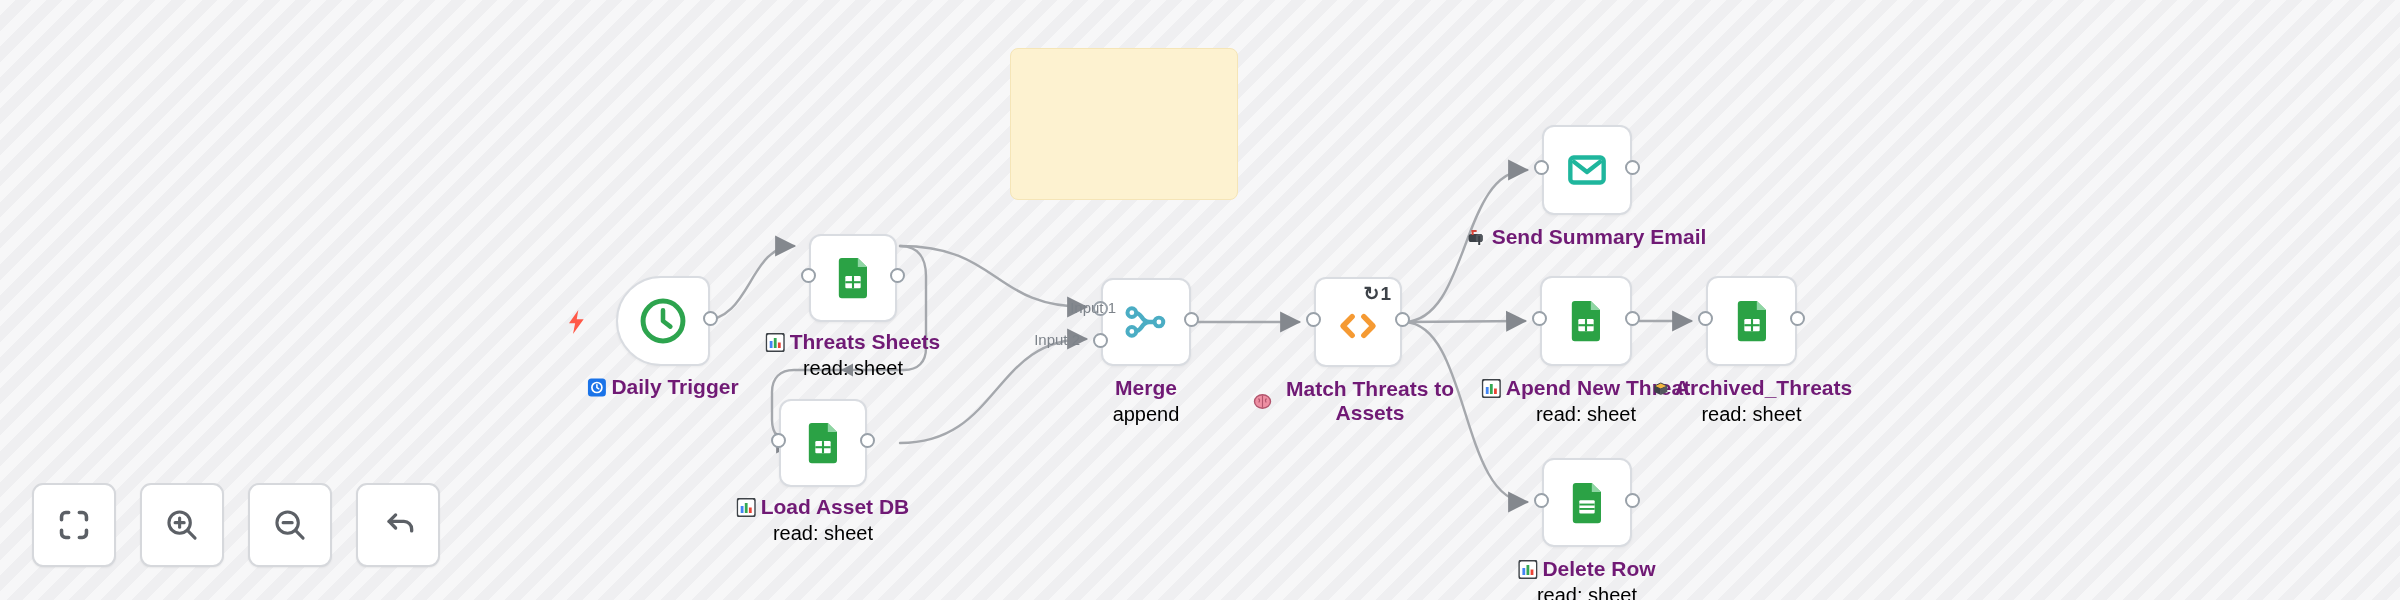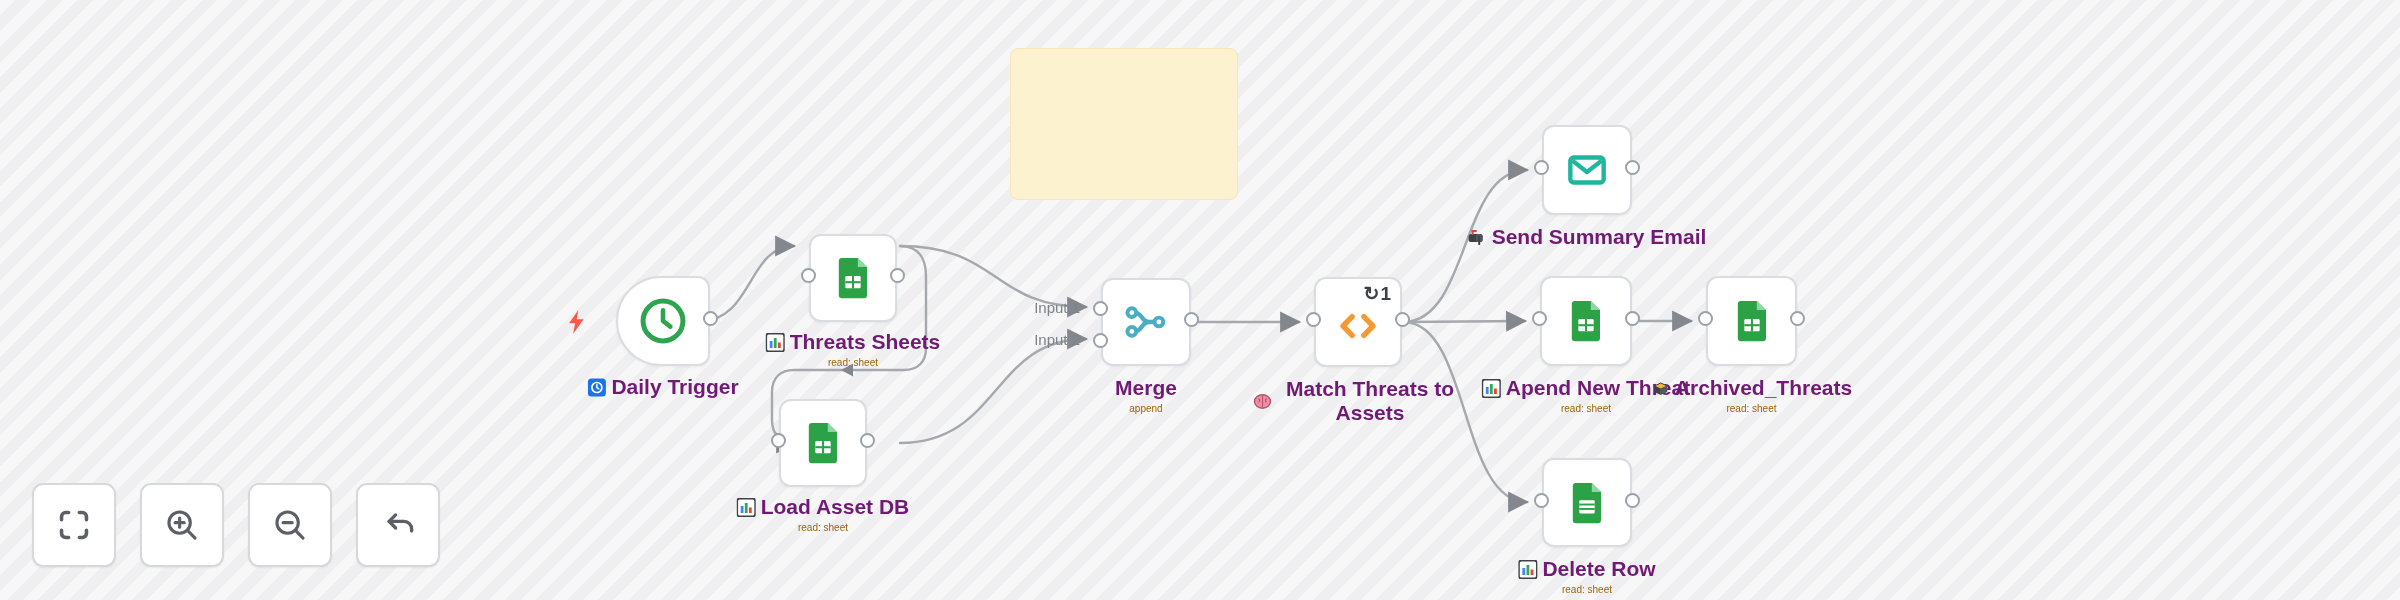--- a/index.html
+++ b/index.html
@@ -38,21 +38,21 @@
     position:absolute; top:5px; right:9px;
     font-size:19px; font-weight:bold; color:#3d4248;
     display:flex; align-items:center; gap:1px; line-height:1;
   }
   .label-wrap {
     position:absolute; left:50%; transform:translateX(-50%);
     text-align:center; white-space:nowrap;
   }
   .label-row { display:flex; align-items:center; justify-content:center; gap:5px; }
   .node-label { font-size:21px; font-weight:bold; color:#701a75; line-height:1.15; }
-  .node-sub { font-size:10px; color:#a16207; margin-top:3px; }
+  .node-sub { font-size:20px; color:#000000; margin-top:3px; }
   .wrap2 { white-space:normal; width:210px; }
 
   .input-label {
     position:absolute; font-size:15px; color:#7d838a; text-align:right; width:80px;
   }
 
   .bolt { position:absolute; left:568px; top:310px; }
 
   
   .controls { position:absolute; left:32px; top:483px; display:flex; gap:24px; }
@@ -175,21 +175,21 @@
     </svg>
     <div class="port in" style="top:21px;"></div>
     <div class="port in" style="top:53px;"></div>
     <div class="port out mid"></div>
   </div>
   <div class="label-wrap" style="top:98px;">
     <div class="node-label">Merge</div>
     <div class="node-sub">append</div>
   </div>
 </div>
-<div class="input-label" style="left:1000px; top:299px;">Input 1</div>
+<div class="input-label" style="left:1036px; top:299px;">Input 1</div>
 <div class="input-label" style="left:1000px; top:331px;">Input 2</div>
 
 <div class="node" style="left:1314px; top:277px;">
   <div class="node-box" style="height:90px;">
     <div class="badge">
       <span>↻</span>
         <span>1</span>
     </div>
     <svg width="50" height="50" viewBox="0 0 24 24" fill="none" style="margin-top:8px;">
       <path d="M9.2 7.5 L4.8 12 L9.2 16.5" stroke="#f59a33" stroke-width="2.6" stroke-linecap="round" stroke-linejoin="round"></path>

